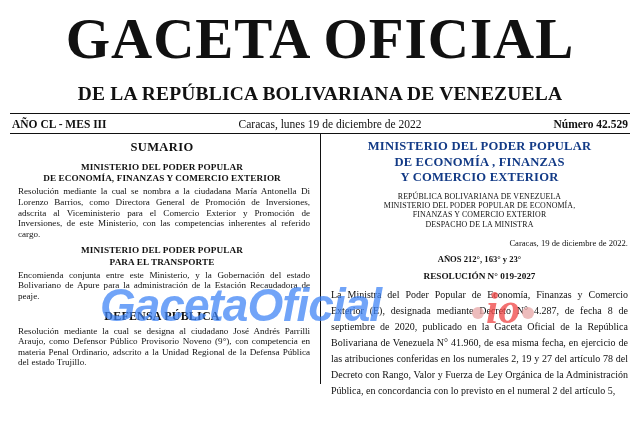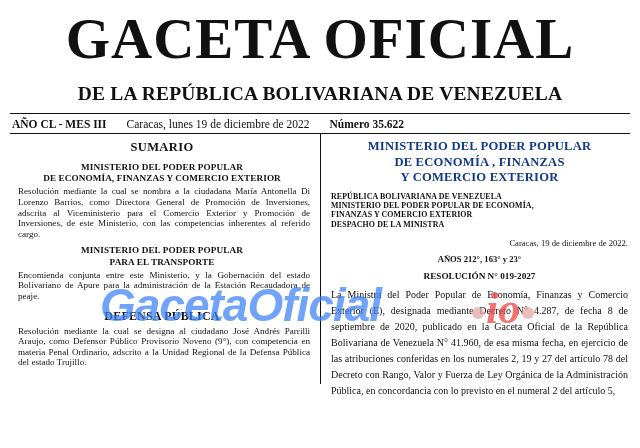--- a/index.html
+++ b/index.html
@@ -39,21 +39,21 @@
   }
   .rule {
     border-top:1.5px solid #111;
     margin:7px 0 0 0;
   }
 
   
   .issue-line {
     display:flex;
     align-items:baseline;
-    justify-content:flex-start;
+    justify-content:space-between;
     font-size:11.5px;
     font-weight:bold;
     padding:4px 2px 3px 2px;
     gap:20px;
   }
   .issue-line .center { font-weight:normal; font-size:11.5px; }
 
   
   .body-cols {
     display:flex;
@@ -108,22 +108,22 @@
   .r-ministry {
     text-align:center;
     font-weight:bold;
     font-size:12.6px;
     line-height:15.5px;
     color:#123a86;
     letter-spacing:0.2px;
     margin:1px 0 0 0;
   }
   .r-rep {
-    text-align:left;
-    font-weight:bold;
+    text-align:center;
+    font-weight:normal;
     font-size:7.9px;
     line-height:9.4px;
     margin:6px 0 0 0;
     letter-spacing:0.1px;
   }
   .r-place {
     text-align:right;
     font-size:8.6px;
     margin:9px 0 0 0;
   }
@@ -191,21 +191,21 @@
   <div class="masthead">
     <div class="gaceta-title">GACETA OFICIAL</div>
     <div class="gaceta-sub">DE LA REPÚBLICA BOLIVARIANA DE VENEZUELA</div>
   </div>
 
   <div class="rule"></div>
 
   <div class="issue-line">
     <div>AÑO CL  - MES III</div>
     <div class="center">Caracas, lunes 19 de diciembre de 2022</div>
-    <div>Número 35.622</div>
+    <div>Número 42.529</div>
   </div>
 
   <div class="body-cols">
 
     <div class="col-left">
       <div class="sumario">SUMARIO</div>
 
       <div>
         <div class="ministry">MINISTERIO DEL PODER POPULAR<br>DE ECONOMÍA, FINANZAS Y COMERCIO EXTERIOR</div>
         <div class="para">Resolución mediante la cual se nombra a la ciudadana María Antonella Di Lorenzo Barrios, como Directora General de Promoción de Inversiones, adscrita al Viceministerio para el Comercio Exterior y Promoción de Inversiones, de este Ministerio, con las competencias inherentes al referido cargo.</div>

